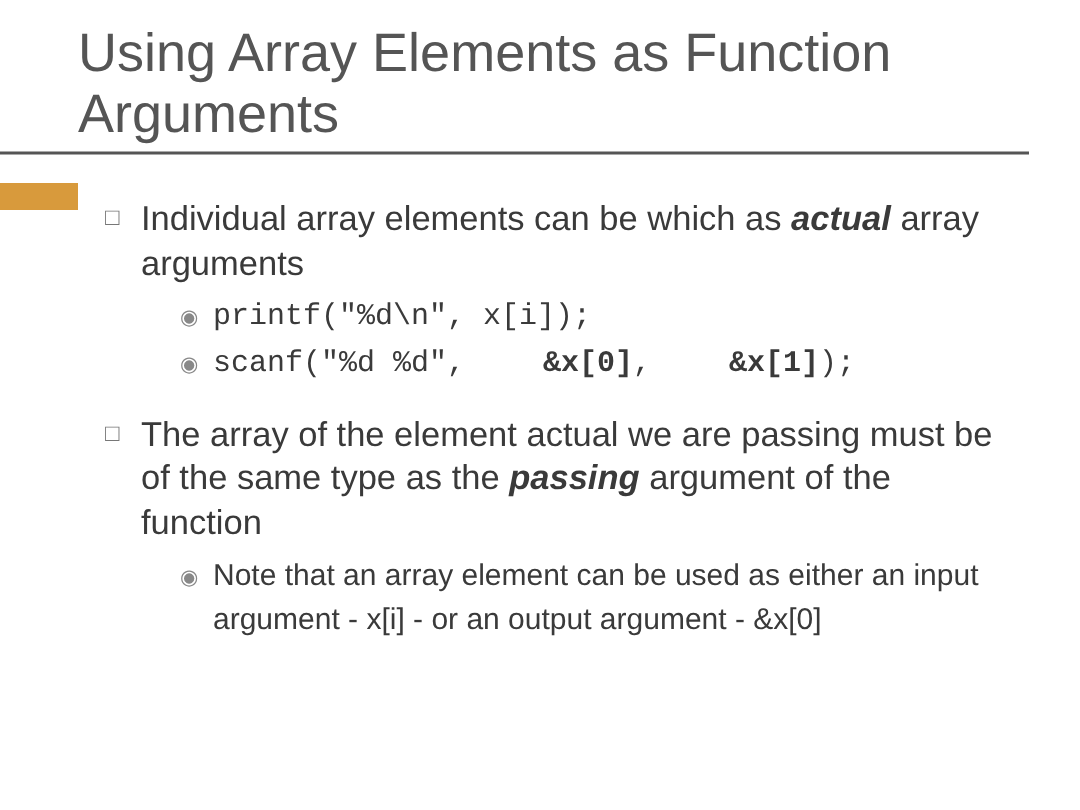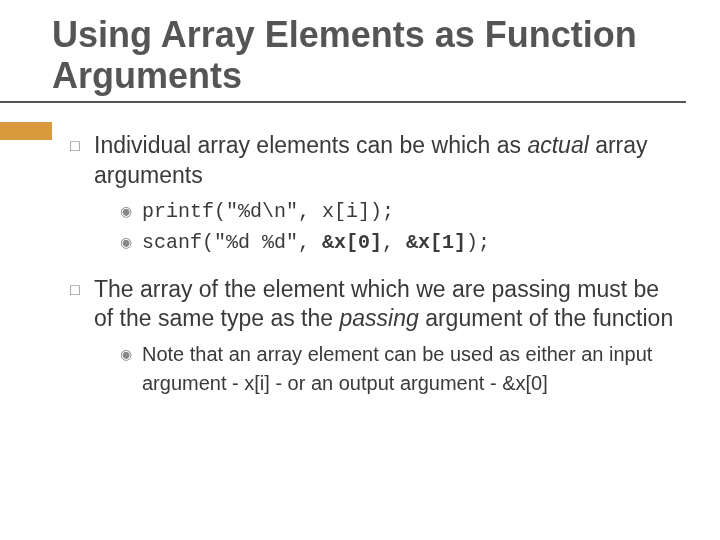--- a/index.html
+++ b/index.html
@@ -7,21 +7,21 @@
     width: 720px;
     height: 540px;
     background: #ffffff;
     font-family: Arial, Helvetica, sans-serif;
     color: #3a3a3a;
     position: relative;
     overflow: hidden;
   }
   .title {
     font-size: 36px;
-    font-weight: 700;
+    font-weight: 400;
     color: #555;
     padding: 14px 0 4px 52px;
     line-height: 1.15;
     border-bottom: 2px solid #555;
     margin: 0 34px 0 0;
   }
   .accent-bar {
     position: absolute;
     left: 0;
     top: 122px;
@@ -60,23 +60,23 @@
     margin-bottom: 2px;
   }
   .L2 .bullet {
     flex: 0 0 auto;
     width: 22px;
     font-size: 14px;
     color: #888;
     margin-top: 4px;
   }
   .L2 .text { flex: 1; }
-  .italic { font-style: italic; }
+  .italic { font-style: italic; font-weight: bold; }
   .mono { font-family: "Courier New", Courier, monospace; }
-  .bold { font-weight: bold; }
+  .bold { font-weight: bold; margin-left: 40px; }
 </style>
 </head>
 <body>
 
 <div class="title">Using Array Elements as Function Arguments</div>
 <div class="accent-bar"></div>
 
 <div class="content">
 
   <div class="L1">
@@ -95,21 +95,21 @@
       <span class="bullet">◉</span>
       <span class="text mono">
         <span>scanf("%d %d", </span><span class="bold">&amp;x[0]</span><span>, </span><span class="bold">&amp;x[1]</span><span>);</span>
       </span>
     </div>
   </div>
 
   <div class="L1">
     <span class="bullet">□</span>
     <span class="text">
-      <span>The array of the element which we are passing must be of the same type as the </span><span class="italic">passing</span><span> argument of the function</span>
+      <span>The array of the element actual we are passing must be of the same type as the </span><span class="italic">passing</span><span> argument of the function</span>
     </span>
   </div>
 
   <div class="L2-group">
     <div class="L2">
       <span class="bullet">◉</span>
       <span class="text">Note that an array element can be used as either an input argument - x[i] - or an output argument - &amp;x[0]</span>
     </div>
   </div>
 

